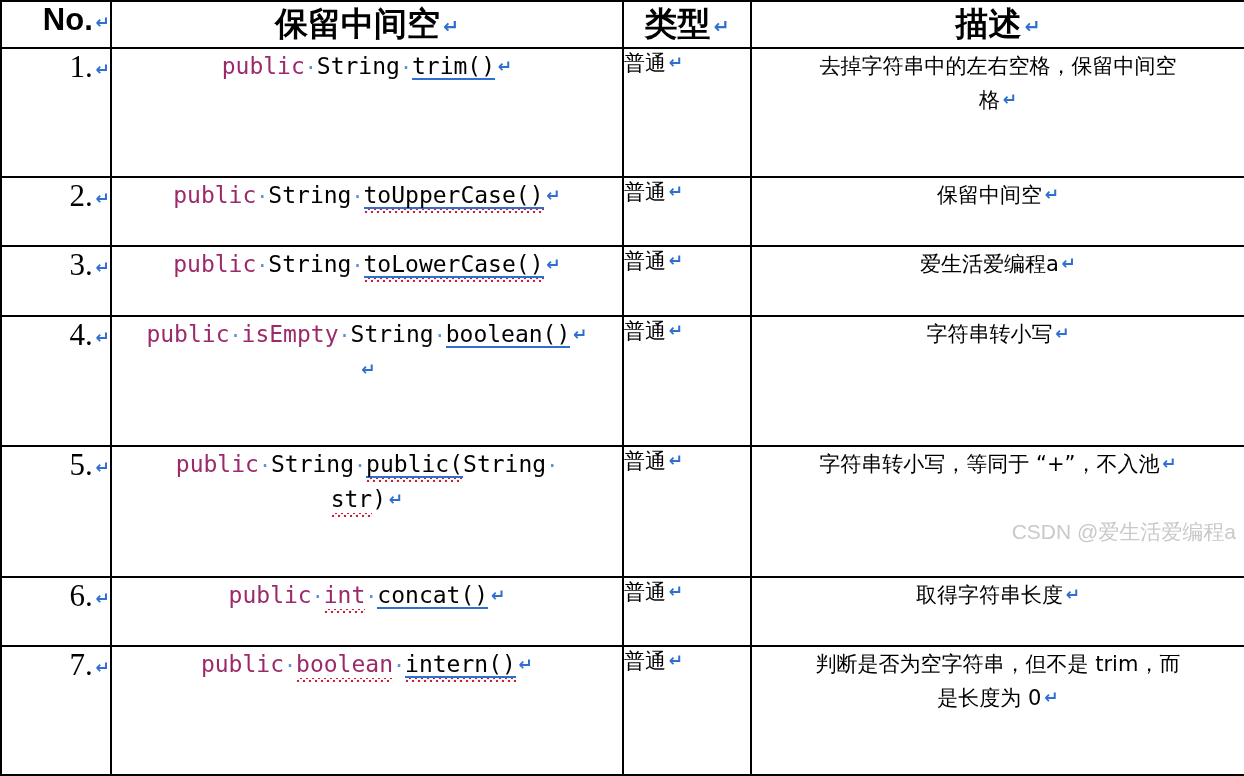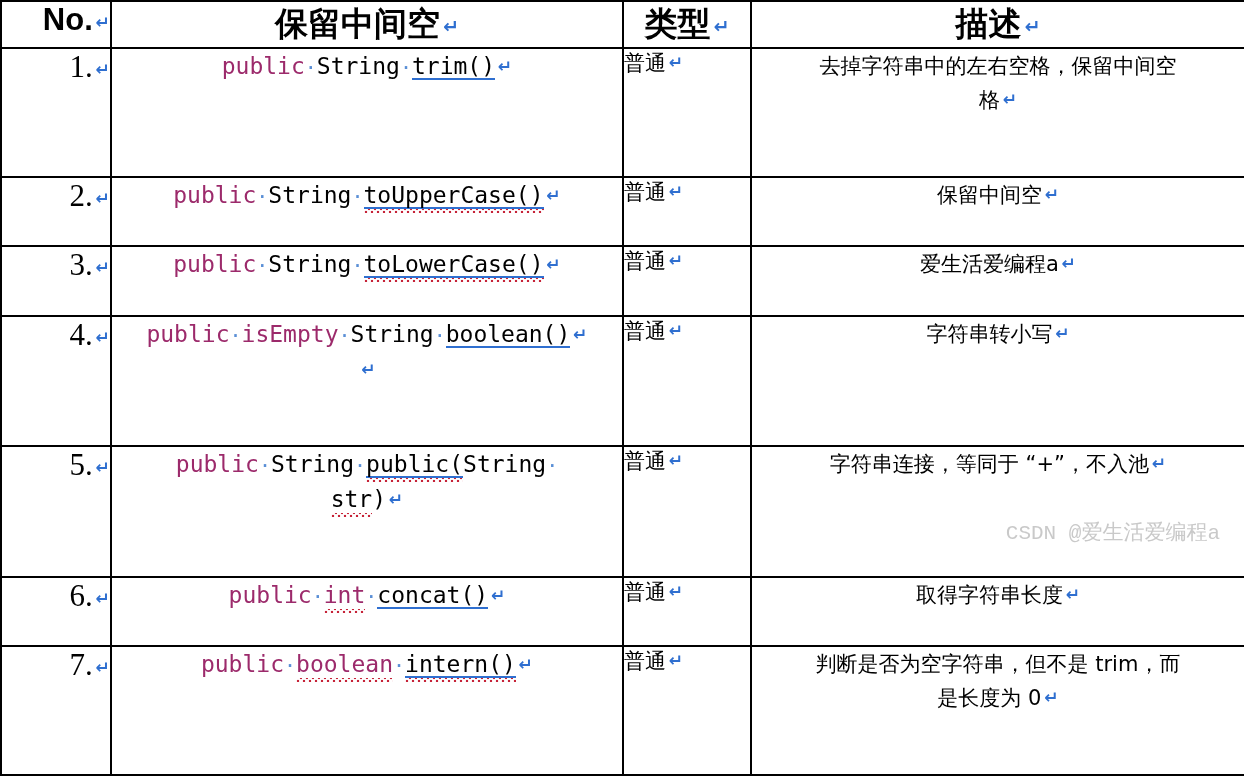--- a/index.html
+++ b/index.html
@@ -115,22 +115,22 @@
     font-size:17px;
     font-weight:bold;
     padding-left:3px;
     vertical-align:2px;
   }
   .pmark.big{font-size:19px;}
 
   
   .watermark{
     position:absolute;
-    right:24px;bottom:10px;
-    font-family:Liberation Mono, monospace;
+    right:8px;bottom:10px;
+    font-family:Liberation Sans, sans-serif;
     font-size:21px;
     color:#c9c9c9;
     white-space:nowrap;
     pointer-events:none;
     z-index:5;
   }
   .wrap{position:relative;width:1244px;height:556px;}
 </style>
 </head>
 <body>
@@ -204,21 +204,21 @@
           </td>
         </tr>
         <tr>
           <td class="no-cell"><span>5.</span><span class="pmark">↵</span></td>
           <td class="code-cell">
             <div><span class="kw">public</span><span class="dot">·</span><span>String</span><span class="dot">·</span><span class="lnk sq">public(</span><span>String</span><span class="dot">·</span></div>
             <div><span class="sq">str</span><span>)</span><span class="pmark">↵</span></div>
           </td>
           <td class="type-cell"><span>普通</span><span class="pmark">↵</span></td>
           <td class="desc-cell">
-            <div><span>字符串连接，等同于 “+”，不入池</span><span class="pmark">↵</span></div>
+            <div><span>字符串转小写，等同于 “+”，不入池</span><span class="pmark">↵</span></div>
           </td>
         </tr>
         <tr>
           <td class="no-cell"><span>6.</span><span class="pmark">↵</span></td>
           <td class="code-cell">
             <div><span class="kw">public</span><span class="dot">·</span><span class="kw sq">int</span><span class="dot">·</span><span class="lnk">concat()</span><span class="pmark">↵</span></div>
           </td>
           <td class="type-cell"><span>普通</span><span class="pmark">↵</span></td>
           <td class="desc-cell">
             <div><span>取得字符串长度</span><span class="pmark">↵</span></div>

